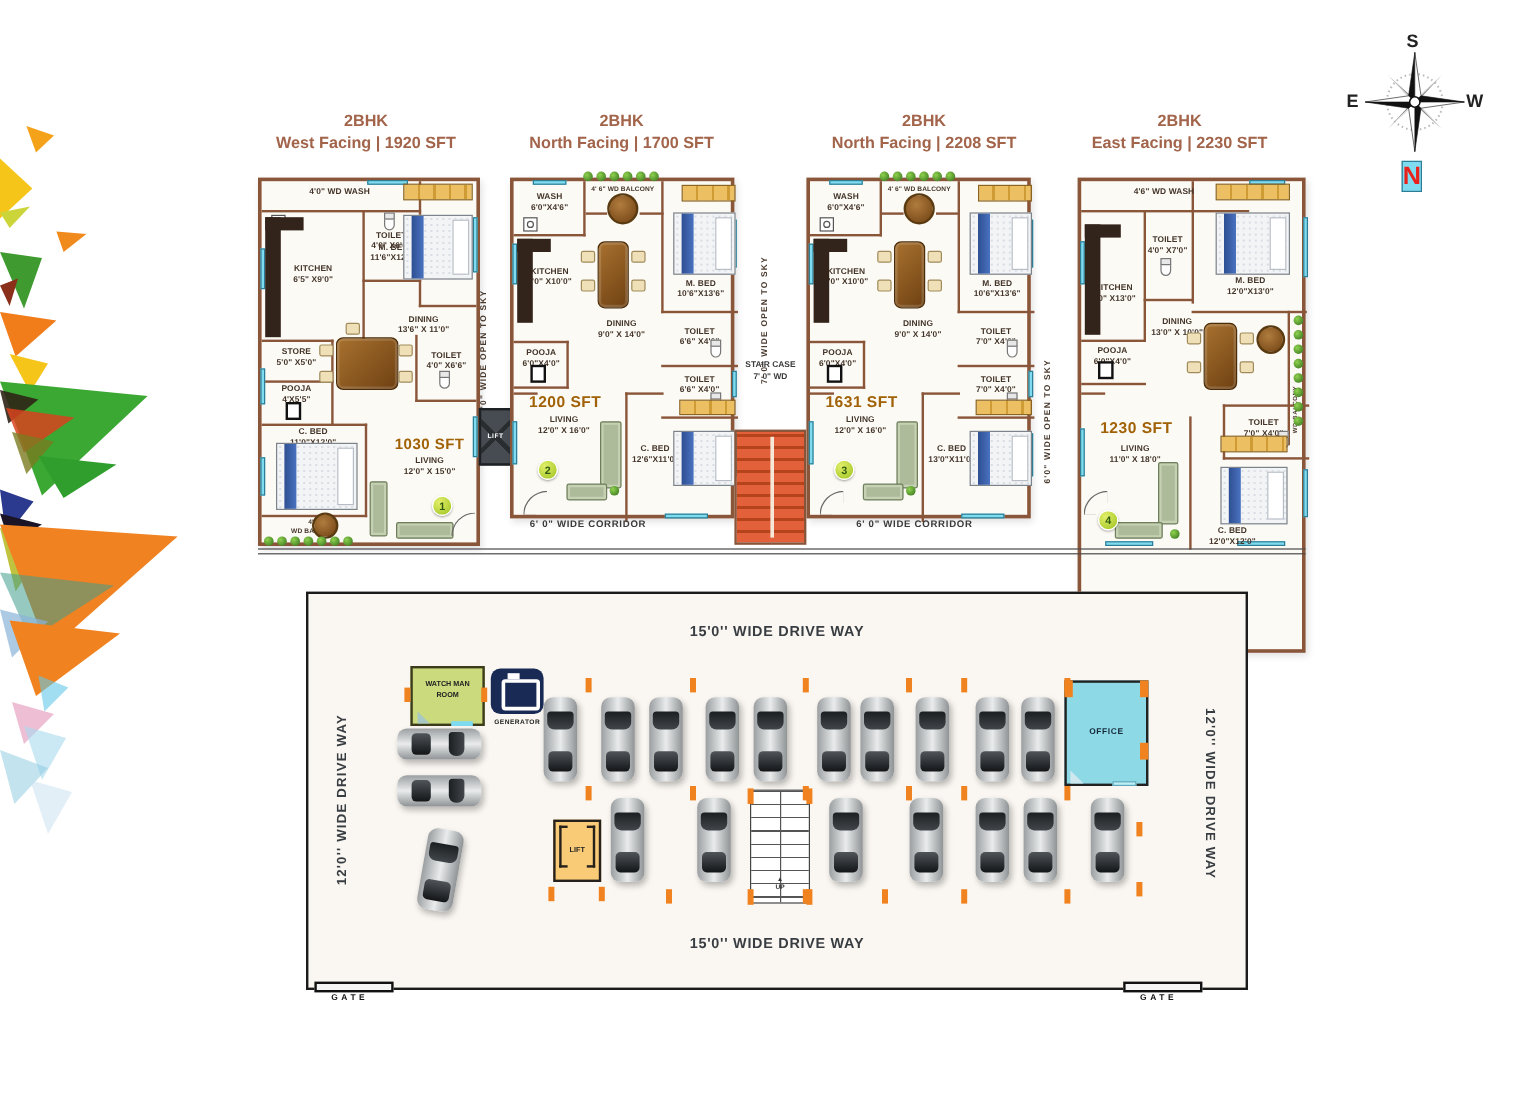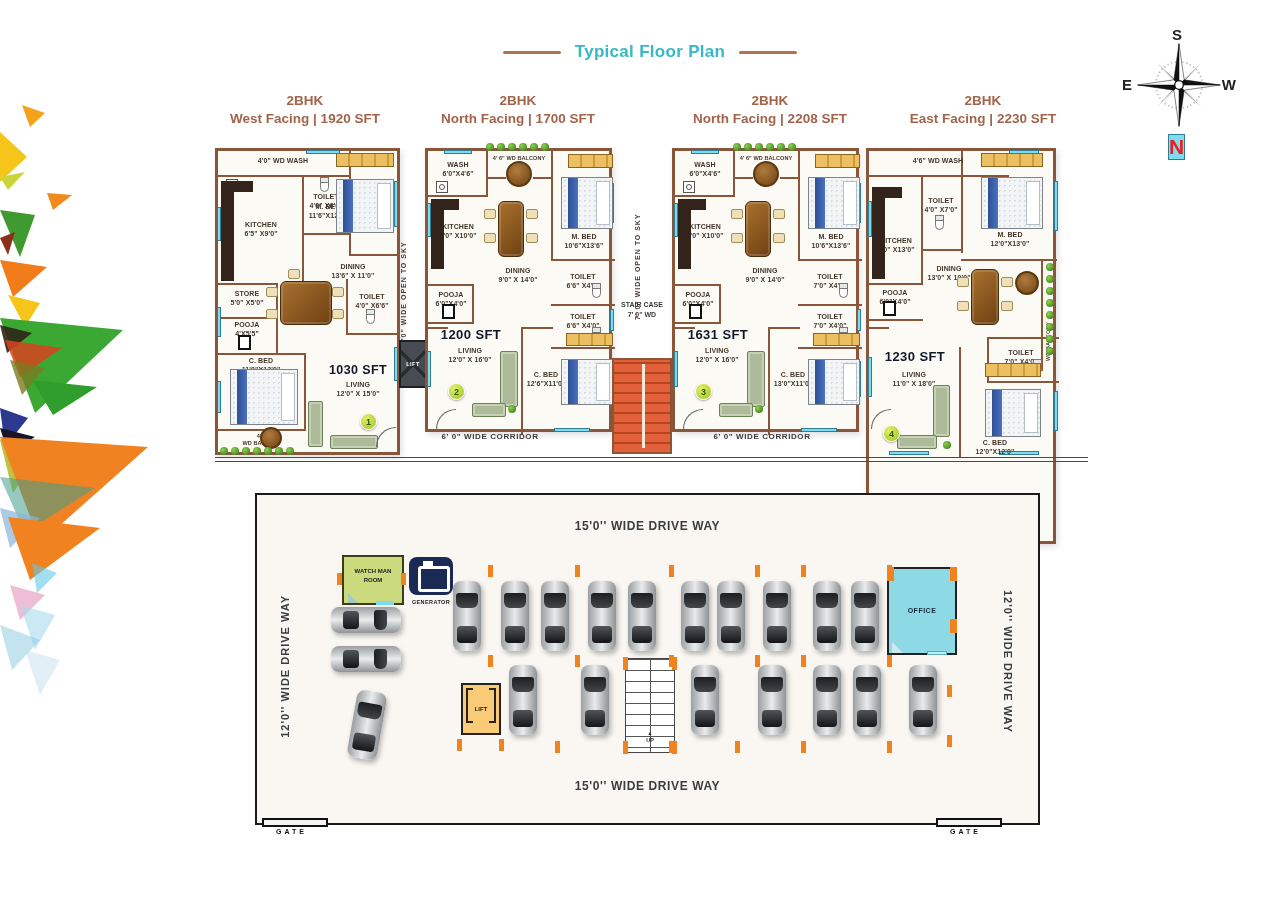--- a/index.html
+++ b/index.html
@@ -18,21 +18,21 @@
   
   .compass { position:absolute; left:1120px; top:26px; width:118px; height:134px; }
   .cl { position:absolute; font-weight:700; font-size:15px; color:#222; }
   .cl.n { font-size:21px; font-weight:800; color:#e8211d; }
 
   
   .u { position:absolute; background:#fcfaf5; border:3px solid #8a563a; box-shadow:2px 3px 6px rgba(0,0,0,.12); }
   .w { position:absolute; background:#8a563a; }
   .n { position:absolute; background:#7fdcf0; border:1px solid #2f7d95; }
   .rl { position:absolute; font-size:7px; line-height:1.25; font-weight:700; color:#43352a; text-align:center; white-space:pre-line; letter-spacing:.1px; }
-  .sft { position:absolute; font-size:13px; font-weight:800; color:#0f172a; text-align:center; letter-spacing:.4px; }
+  .sft { position:absolute; font-size:13px; font-weight:800; color:#a16207; text-align:center; letter-spacing:.4px; }
   .badge { position:absolute; width:17px; height:17px; border-radius:50%; background:radial-gradient(circle at 35% 30%, #e3ef6a, #9cc21e);
            border:1.5px solid #fff; box-shadow:0 1px 2px rgba(0,0,0,.35); display:flex; align-items:center; justify-content:center;
            font-size:9px; font-weight:800; color:#2d5a0e; }
   .vt { position:absolute; font-size:7px; font-weight:700; color:#4a3a2e; letter-spacing:1px; writing-mode:vertical-rl; transform:rotate(180deg); white-space:nowrap; }
   .bed { position:absolute; background:#f2f4f6; background-image:radial-gradient(#d9dee4 1px, transparent 1px); background-size:5px 5px; border:1px solid #7d838a; }
   .bed:before { content:""; position:absolute; left:6px; top:0; bottom:0; width:10px; background:linear-gradient(90deg,#2e4f92,#4a72c0); }
   .bed:after { content:""; position:absolute; right:2px; top:3px; bottom:3px; width:12px; background:#fff; border:1px solid #b8bec6; }
   .ward { position:absolute; background:repeating-linear-gradient(90deg,#ecbf62 0 11px,#cf9b35 11px 13px); border:1px solid #8a6420; }
   .dtable { position:absolute; background:linear-gradient(135deg,#a8712f,#6f4112); border-radius:6px; border:1px solid #4a2c08; box-shadow:inset 0 0 0 2px rgba(255,255,255,.15); }
   .chair { position:absolute; width:12px; height:10px; background:#efe0b8; border:1px solid #a08b5a; border-radius:2px; }
@@ -123,25 +123,20 @@
     <polygon points="0,382 95,393 25,438" fill="#3f9e8e" opacity=".55"></polygon>
     <polygon points="0,413 40,423 10,453" fill="#8ab4d8" opacity=".7"></polygon>
     <polygon points="8,422 100,433 30,485" fill="#f0821f"></polygon>
     <polygon points="32,468 57,478 37,498" fill="#62c8e8" opacity=".6"></polygon>
     <polygon points="10,490 45,500 20,525" fill="#e08ab0" opacity=".55"></polygon>
     <polygon points="20,510 55,520 35,555" fill="#a8d8ee" opacity=".6"></polygon>
     <polygon points="0,530 40,545 12,575" fill="#88c8e0" opacity=".5"></polygon>
     <polygon points="25,555 60,565 40,600" fill="#c8dff0" opacity=".5"></polygon>
   </svg>
 
-  <div class="title-wrap">
-    <span class="tdash"></span>
-    <span class="title">Typical Floor Plan</span>
-    <span class="tdash"></span>
-  </div>
 
   <div class="compass">
     <svg viewBox="0 0 100 100" style="position:absolute;left:16px;top:16px;width:86px;height:86px">
       <circle cx="50" cy="50" r="27" fill="none" stroke="#bbb" stroke-width="2" stroke-dasharray="1.5,3"></circle>
       <g>
         <polygon points="24,24 46,44 50,50" fill="#8a8a8a"></polygon>
           <polygon points="24,24 44,46 50,50" fill="#dcdcdc"></polygon>
         <polygon points="76,24 54,44 50,50" fill="#dcdcdc"></polygon>
           <polygon points="76,24 56,46 50,50" fill="#8a8a8a"></polygon>
         <polygon points="24,76 44,54 50,50" fill="#8a8a8a"></polygon>
@@ -406,21 +401,21 @@
     <div class="badge" style="left:20px;top:232px">3</div>
     <div class="arc" style="left:8px;top:258px"></div>
     <div class="rl" style="left:96px;top:220px;width:44px">C. BED
 13'0"X11'0"</div>
     <div class="ward" style="left:138px;top:182px;width:47px;height:13px"></div>
     <div class="bed" style="left:133px;top:208px;width:52px;height:46px"></div>
   </div>
 
   <div class="vt" style="left:870px;top:268px;height:135px">6'0" WIDE OPEN TO SKY</div>
 
-  <div class="u" style="left:866px;top:148px;width:190px;height:396px">
+  <div class="u" style="left:898px;top:148px;width:190px;height:396px">
     <div class="w" style="left:0;top:24px;width:140px;height:2px"></div>
     <div class="w" style="left:52px;top:24px;width:2px;height:110px"></div>
     <div class="w" style="left:92px;top:0;width:2px;height:102px"></div>
     <div class="w" style="left:52px;top:98px;width:42px;height:2px"></div>
     <div class="w" style="left:92px;top:108px;width:96px;height:2px"></div>
     <div class="w" style="left:0;top:132px;width:54px;height:2px"></div>
     <div class="w" style="left:0;top:168px;width:54px;height:2px"></div>
     <div class="w" style="left:172px;top:108px;width:2px;height:112px"></div>
     <div class="w" style="left:118px;top:186px;width:2px;height:46px"></div>
     <div class="w" style="left:118px;top:186px;width:72px;height:2px"></div>

